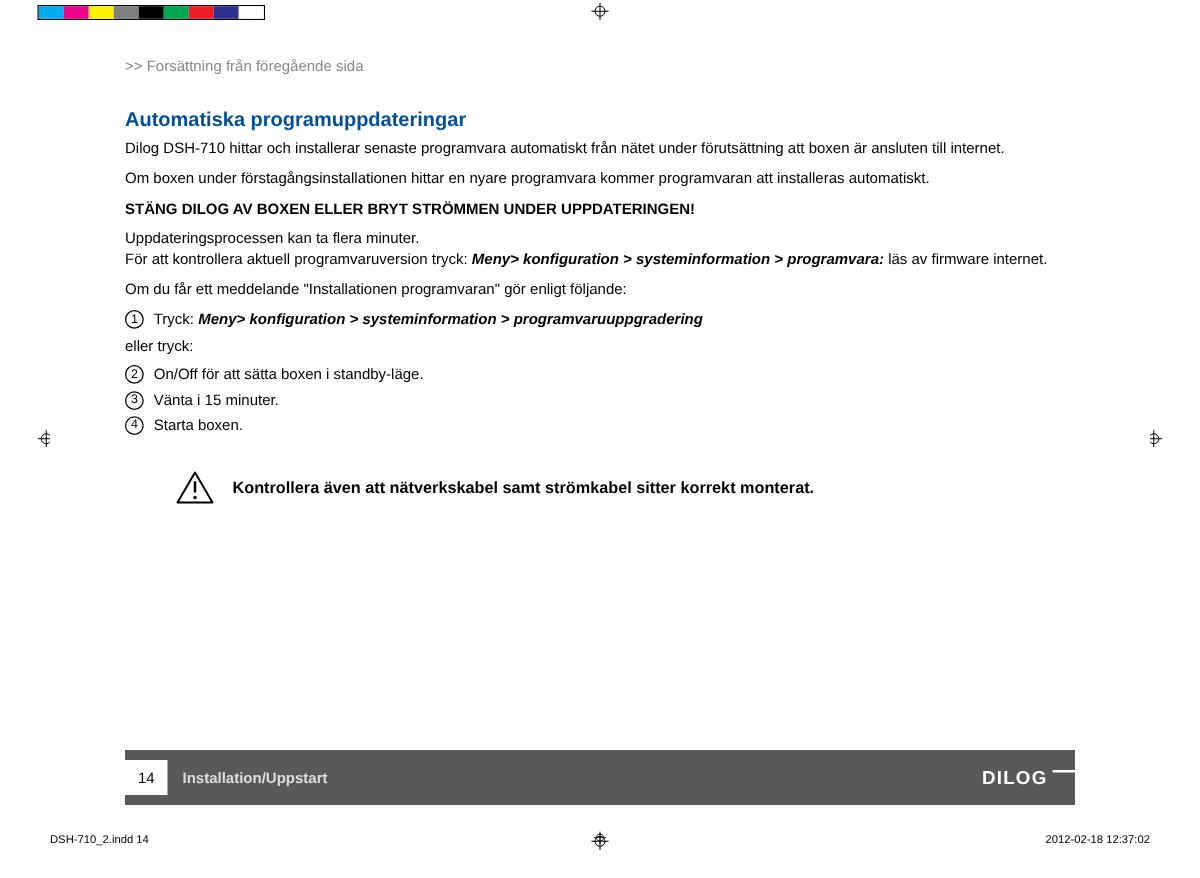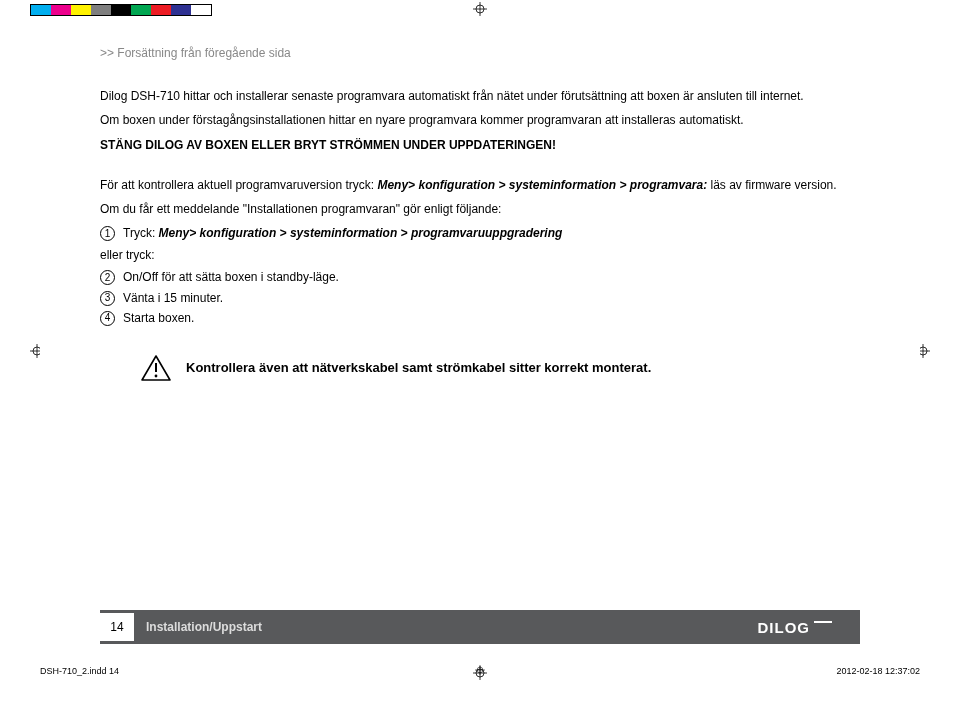--- a/index.html
+++ b/index.html
@@ -29,24 +29,24 @@
   .steps { margin: 6px 0; padding: 0; list-style: none; }
   .step { font-size: 12px; line-height: 1.35; display: flex; align-items: flex-start; margin: 4px 0; }
   .circnum { display: inline-flex; width: 15px; height: 15px; border: 1px solid #000; border-radius: 50%; align-items: center; justify-content: center; font-size: 10px; margin-right: 8px; flex: none; margin-top: 1px; }
   
   .notice { display: flex; align-items: center; margin: 28px 0 0 40px; }
   .notice .tri { width: 32px; height: 28px; margin-right: 14px; }
   .notice .tri svg { width: 32px; height: 28px; display: block; }
   .notice .txt { font-weight: bold; font-size: 13px; }
   
   
-  .footerbar { position: absolute; left: 60px; right: 60px; bottom: 22px; height: 34px; background: #58595b; color: #fff; display: flex; align-items: center; font-size: 12px; }
+  .footerbar { position: absolute; left: 60px; right: 60px; bottom: 22px; height: 44px; background: #58595b; color: #fff; display: flex; align-items: center; font-size: 12px; }
   .footerbar .pagetab { background: #fff; color: #000; width: 34px; height: 28px; display: flex; align-items: center; justify-content: center; font-size: 12px; }
   .footerbar .section { padding-left: 12px; font-weight: bold; color: #dcdcdc; }
-  .footerbar .logo { margin-left: auto; padding-right: 28px; font-weight: bold; font-size: 15px; letter-spacing: 1px; display:flex; align-items:center; }
+  .footerbar .logo { margin-left: auto; padding-right: 0; font-weight: bold; font-size: 15px; letter-spacing: 1px; display:flex; align-items:center; }
   .footerbar .logo::after{content:"";display:inline-block;width:18px;height:10px;border-top:2px solid #fff;margin-left:4px;}
   
   
   .printline { position: absolute; left: 40px; right: 40px; bottom: 26px; display: flex; font-size: 9px; color: #000; align-items: center; }
   .printline .fname { }
   .printline .pmark { position:absolute; left:50%; transform:translateX(-50%); }
   .printline .ts { margin-left: auto; }
 </style>
 </head>
 <body>
@@ -89,26 +89,27 @@
       <circle cx="7" cy="7" r="4" fill="none" stroke="#000" stroke-width="0.8"></circle>
       <line x1="7" y1="0" x2="7" y2="14" stroke="#000" stroke-width="0.8"></line>
       <line x1="0" y1="7" x2="14" y2="7" stroke="#000" stroke-width="0.8"></line>
     </svg>
   </div>
 
 <div class="page">
   <div class="inner">
     <div class="crumb">&gt;&gt; Forsättning från föregående sida</div>
 
+    <div class="h1">Automatiska programuppdateringar</div>
     <div class="para">Dilog DSH-710 hittar och installerar senaste programvara automatiskt från nätet under förutsättning att boxen är ansluten till internet.</div>
     <div class="para">Om boxen under förstagångsinstallationen hittar en nyare programvara kommer programvaran att installeras automatiskt.</div>
     <div class="warn">STÄNG DILOG AV BOXEN ELLER BRYT STRÖMMEN UNDER UPPDATERINGEN!</div>
     <div class="para">
-      <br>
-      <span>För att kontrollera aktuell programvaruversion tryck: </span><span class="em">Meny&gt; konfiguration &gt; systeminformation &gt; programvara:</span><span> läs av firmware version.</span>
+      <span>Uppdateringsprocessen kan ta flera minuter.</span><br>
+      <span>För att kontrollera aktuell programvaruversion tryck: </span><span class="em">Meny&gt; konfiguration &gt; systeminformation &gt; programvara:</span><span> läs av firmware internet.</span>
     </div>
     <div class="para"> Om du får ett meddelande "Installationen programvaran" gör enligt följande:</div>
 
     <ul class="steps">
       <li class="step">
         <span class="circnum">1</span>
         <span><span>Tryck: </span><span class="em">Meny&gt; konfiguration &gt; systeminformation &gt; programvaruuppgradering</span></span>
       </li>
     </ul>
 

